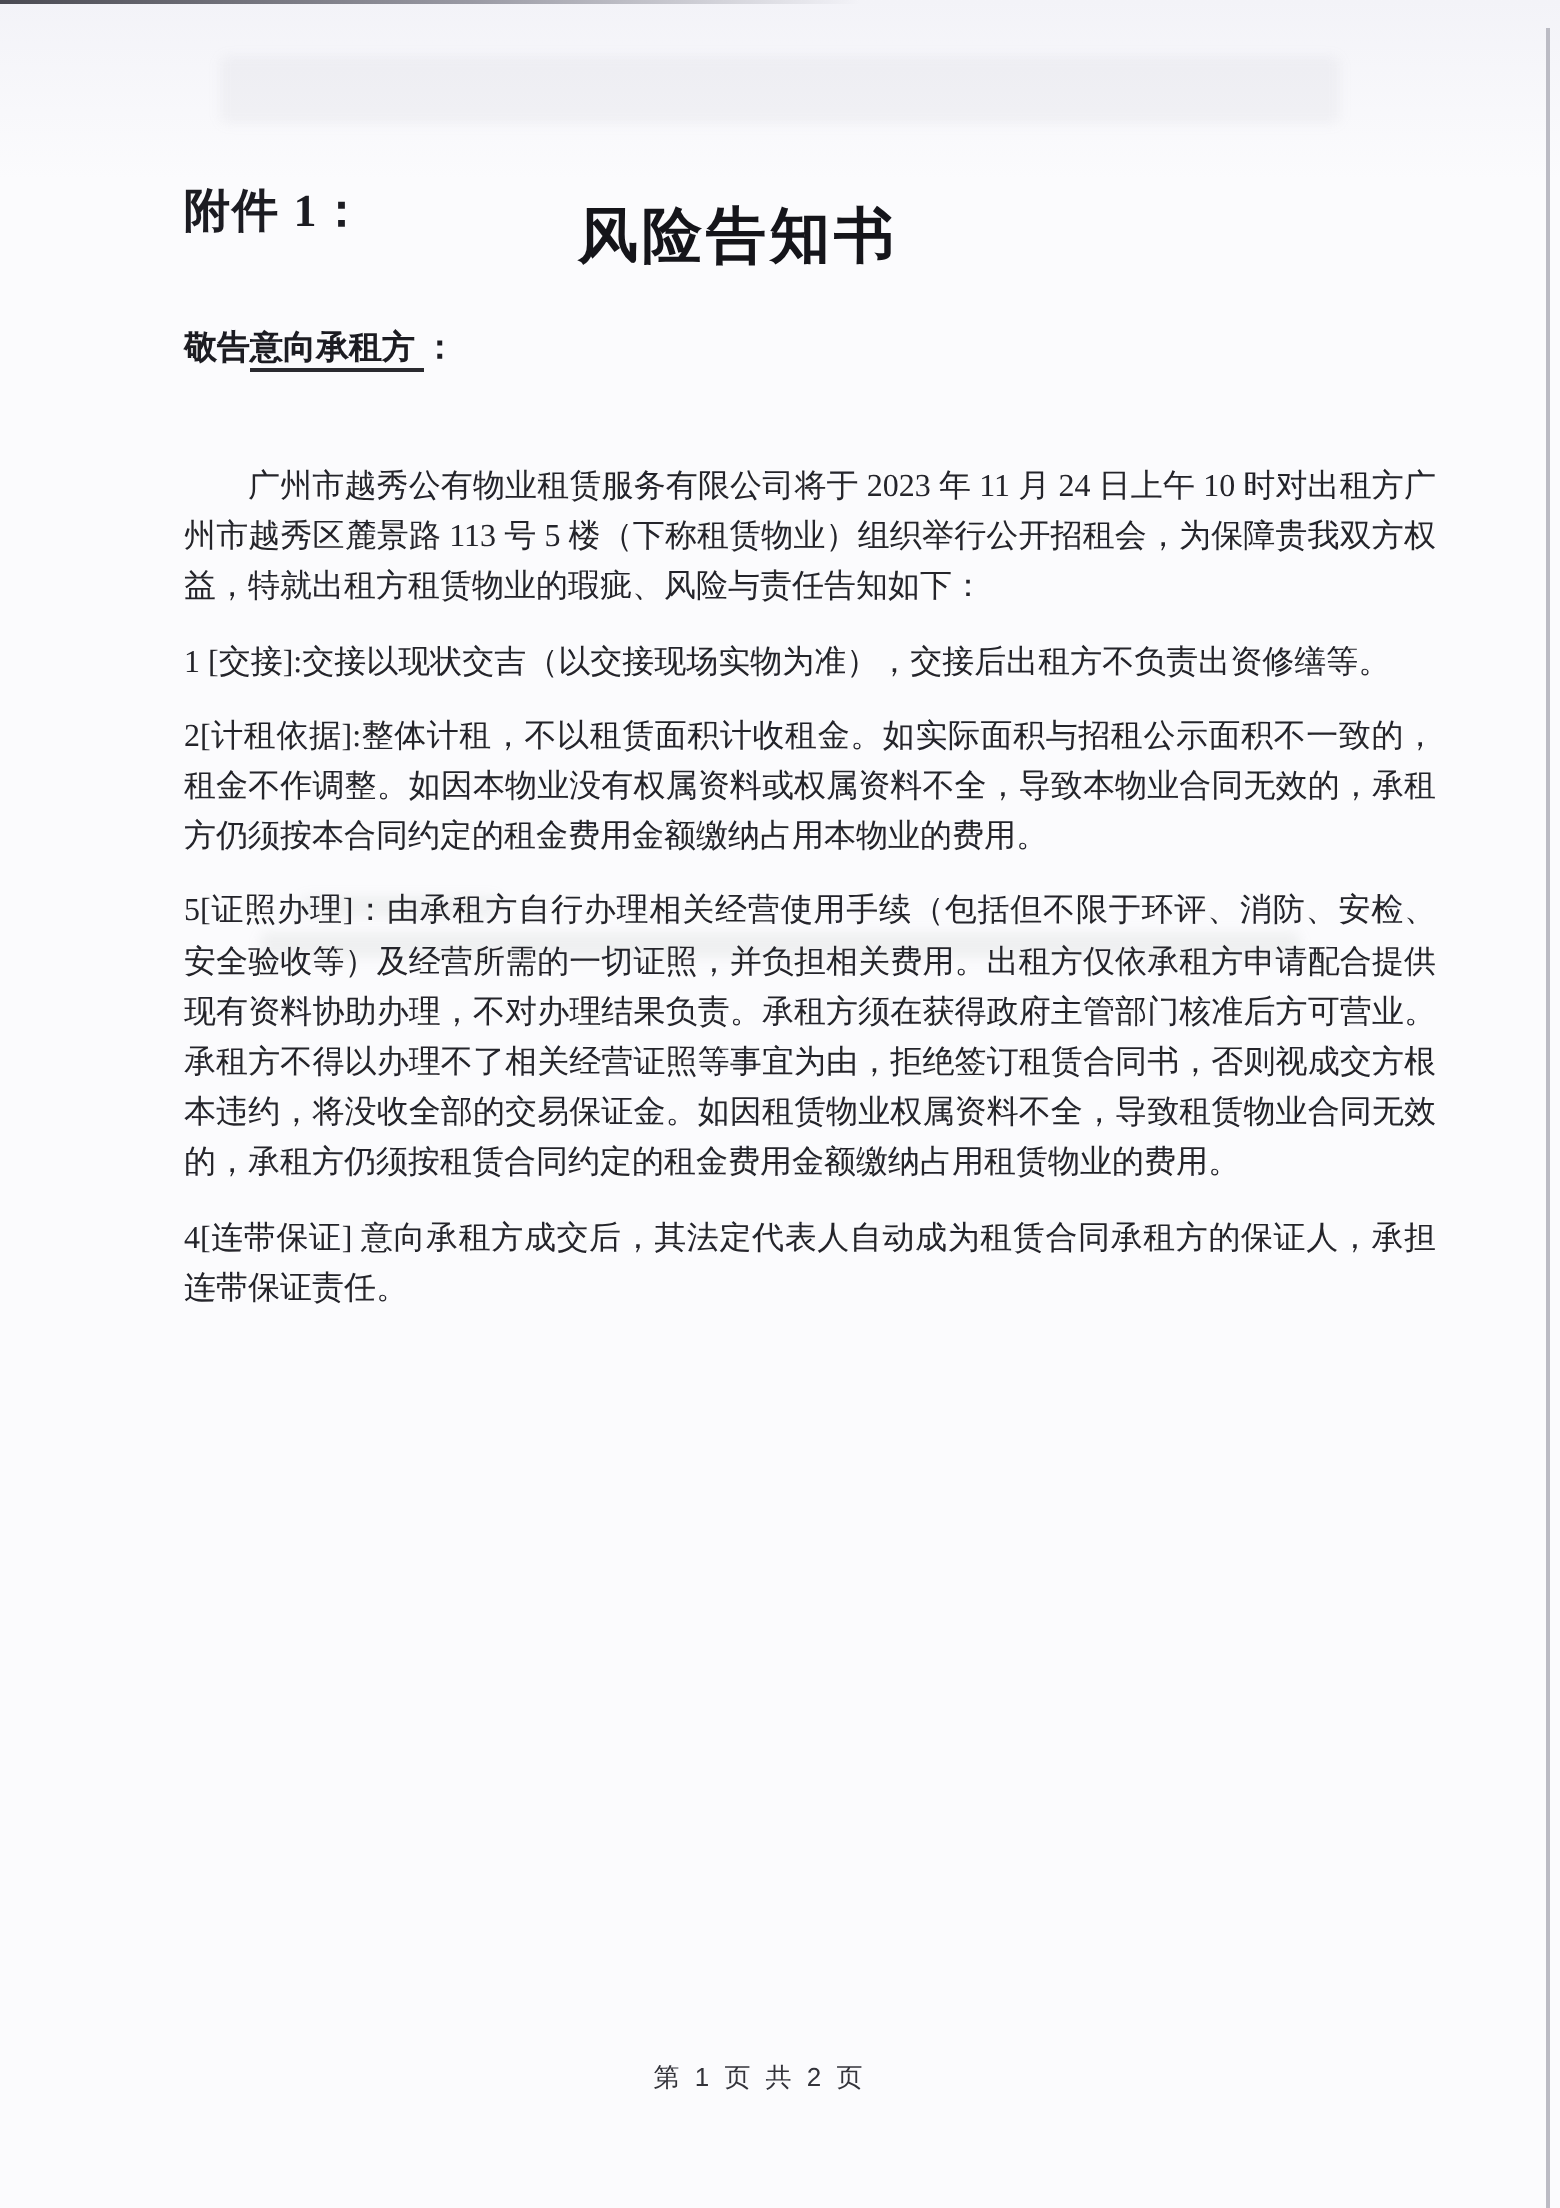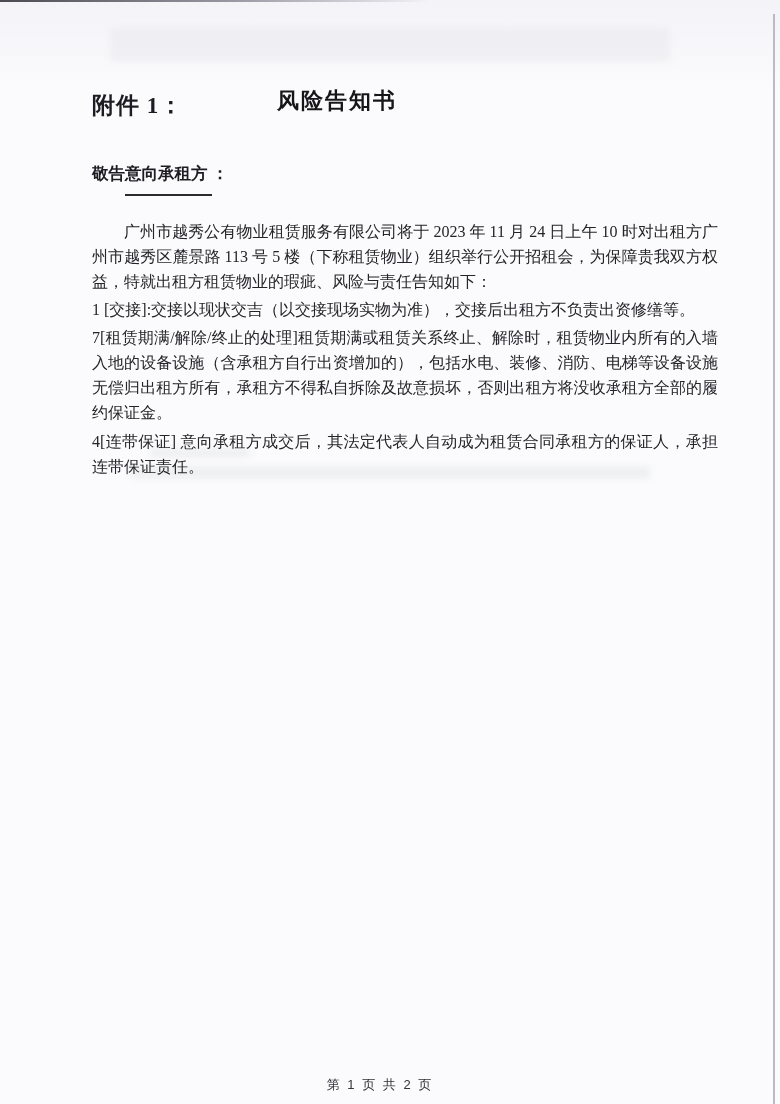--- a/index.html
+++ b/index.html
@@ -30,48 +30,48 @@
   .ghost.g2 { left:130px; top:466px; width:520px; height:13px; }
   .ghost.g3 { left:150px; top:448px; width:100px; height:10px; }
 
   
   .attachment-label {
     position:absolute; left:92px; top:90px;
     font-size:23px; font-weight:bold; letter-spacing:1px;
     color:#1c1c22;
   }
   .doc-title {
-    position:absolute; left:277px; top:86px; margin:0;
-    font-size:22px; font-weight:bold; letter-spacing:2px;
+    position:absolute; left:277px; top:86px; margin:12px;
+    font-size:30px; font-weight:bold; letter-spacing:2px;
     color:#15151a;
   }
   .salutation {
     position:absolute; left:92px; top:163px; margin:0;
     font-size:16.5px; font-weight:bold; color:#1c1c22;
   }
   .salutation .u {
     border-bottom:2px solid #2a2a30;
-    padding-bottom:11px;
+    padding-bottom:1px;
     white-space:pre;
   }
 
   
   .content {
     position:absolute; left:92px; top:219px; width:626px;
   }
   .content p {
-    margin:0 0 3px 0;
+    margin:12px 0 3px 0;
     font-size:16px; line-height:25.2px;
     text-align:justify;
   }
   .content p.intro { text-indent:2em; margin-bottom:2px; }
 
   
   .page-footer {
-    position:absolute; left:0; right:20px; top:1076px;
+    position:absolute; left:0; right:20px; top:1030px;
     text-align:center;
     font-size:13px; letter-spacing:2px; color:#33333a;
     font-family:"Liberation Sans","DejaVu Sans",sans-serif;
   }
 </style>
 </head>
 <body>
 
 <div class="page">
 
@@ -84,20 +84,21 @@
   <span class="attachment-label">附件 1：</span>
 
   <h1 class="doc-title">风险告知书</h1>
 
   <p class="salutation"><span>敬告</span><span class="u">意向承租方 </span><span>：</span></p>
 
   <div class="content">
     <p class="intro">广州市越秀公有物业租赁服务有限公司将于 2023 年 11 月 24 日上午 10 时对出租方广州市越秀区麓景路 113 号 5 楼（下称租赁物业）组织举行公开招租会，为保障贵我双方权益，特就出租方租赁物业的瑕疵、风险与责任告知如下：</p>
     <div id="clauses">
         <p class="clause">1 [交接]:交接以现状交吉（以交接现场实物为准），交接后出租方不负责出资修缮等。</p>
-        <p class="clause">7[租赁期满/解除/终止的处理]租赁期满或租赁关系终止、解除时，租赁物业内所有的入墙入地的设备设施（含承租方自行出资增加的），包括水电、装修、消防、电梯等设备设施无偿归出租方所有，承租方不得私自拆除及故意损坏，否则出租方将没收承租方全部的履约保证金。</p>
+        <p class="clause">2[计租依据]:整体计租，不以租赁面积计收租金。如实际面积与招租公示面积不一致的，租金不作调整。如因本物业没有权属资料或权属资料不全，导致本物业合同无效的，承租方仍须按本合同约定的租金费用金额缴纳占用本物业的费用。</p>
+        <p class="clause">5[证照办理]：由承租方自行办理相关经营使用手续（包括但不限于环评、消防、安检、安全验收等）及经营所需的一切证照，并负担相关费用。出租方仅依承租方申请配合提供现有资料协助办理，不对办理结果负责。承租方须在获得政府主管部门核准后方可营业。承租方不得以办理不了相关经营证照等事宜为由，拒绝签订租赁合同书，否则视成交方根本违约，将没收全部的交易保证金。如因租赁物业权属资料不全，导致租赁物业合同无效的，承租方仍须按租赁合同约定的租金费用金额缴纳占用租赁物业的费用。</p>
         <p class="clause">4[连带保证] 意向承租方成交后，其法定代表人自动成为租赁合同承租方的保证人，承担连带保证责任。</p>
       </div>
   </div>
 
   <div class="page-footer">第 1 页 共 2 页</div>
 
 </div>
 
 </body></html>

